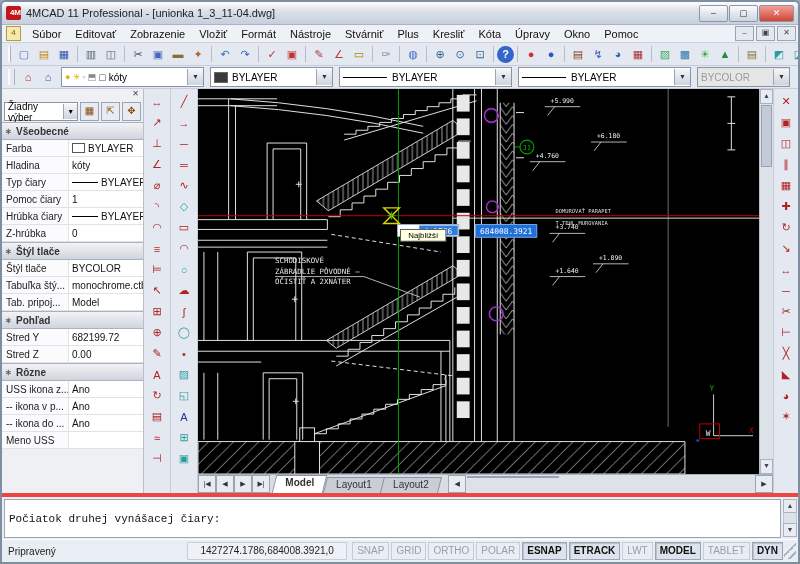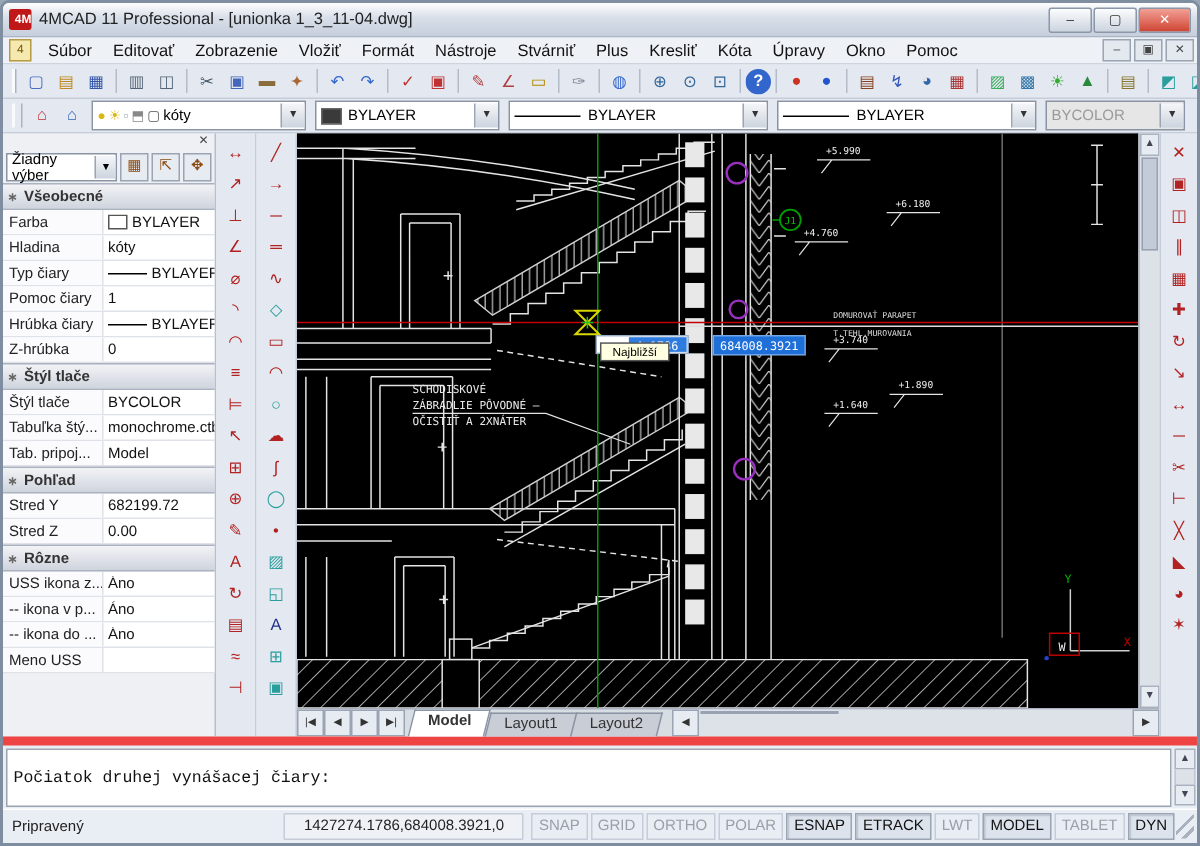--- a/index.html
+++ b/index.html
@@ -62,33 +62,33 @@
   .tab span{display:inline-block;transform:skewX(14deg);}
   .tab.active{background:#fff;font-weight:bold;margin-top:0;}
   .hscroll{flex:1;display:flex;margin-left:8px;}
   .htrack{flex:1;background:#dde1e8;}
   .hthumb{width:90px;background:#c3cbd8;border:1px solid #98a2b2;margin:1px;}
   .navb.h{align-self:stretch;height:auto;line-height:16px;}
   
   .rtb{width:24px;background:#e4e9f1;border-left:1px solid #c6cdd8;display:flex;flex-direction:column;align-items:center;padding-top:2px;flex:0 0 auto;}
   .rtb .icon{margin:1px 0;}
   
-  .cmd{height:42px;background:#e9edf4;border-top:6px solid #ef4444;display:flex;flex:0 0 auto;}
+  .cmd{height:42px;background:#e9edf4;border-top:4px solid #ef4444;display:flex;flex:0 0 auto;}
   .cmdlines{flex:1;display:flex;flex-direction:column;padding:2px 1px 1px 2px;}
   .cline{flex:1;background:#fff;border:1px solid #9aa4b2;font-family:"Liberation Mono",monospace;font-size:11px;display:flex;align-items:center;padding-left:4px;white-space:pre;overflow:hidden;color:#111;}
   .cline+.cline{border-top:none;}
   .cscroll{width:14px;display:flex;flex-direction:column;padding:2px 1px;}
   .cscroll .sarrow{height:12px;}
   .cscroll .strack{flex:1;background:#dde1e8;border:1px solid #c0c7d2;border-top:none;border-bottom:none;}
   
   .status{height:22px;background:#e9edf4;border-top:1px solid #fff;display:flex;align-items:center;font-size:10px;padding:0 2px;flex:0 0 auto;}
   .smsg{flex:1;padding-left:4px;color:#222;}
   .scoords{width:158px;text-align:center;color:#222;border:1px solid #c6cdd8;border-radius:1px;height:16px;line-height:16px;margin-right:4px;background:#eef1f6;}
   .tg{height:16px;line-height:16px;padding:0 4px;margin:0 1px;border:1px solid #c6cdd8;color:#9aa0a8;background:#e9edf4;}
-  .tg.on{color:#111;font-weight:normal;background:#dde3ec;border-color:#9aa4b2;box-shadow:inset 1px 1px 1px #b9c1cd;}
+  .tg.on{color:#111;font-weight:bold;background:#dde3ec;border-color:#9aa4b2;box-shadow:inset 1px 1px 1px #b9c1cd;}
   .gripS{width:12px;height:16px;background:linear-gradient(135deg,transparent 40%,#aab2bf 40%,#aab2bf 50%,transparent 50%,transparent 70%,#aab2bf 70%,#aab2bf 80%,transparent 80%);}
 </style>
 </head>
 <body>
 
 <div class="win">
 
   <div class="titlebar">
     <div class="appicon">4M</div>
     <div class="title">4MCAD 11 Professional  - [unionka 1_3_11-04.dwg]</div>

